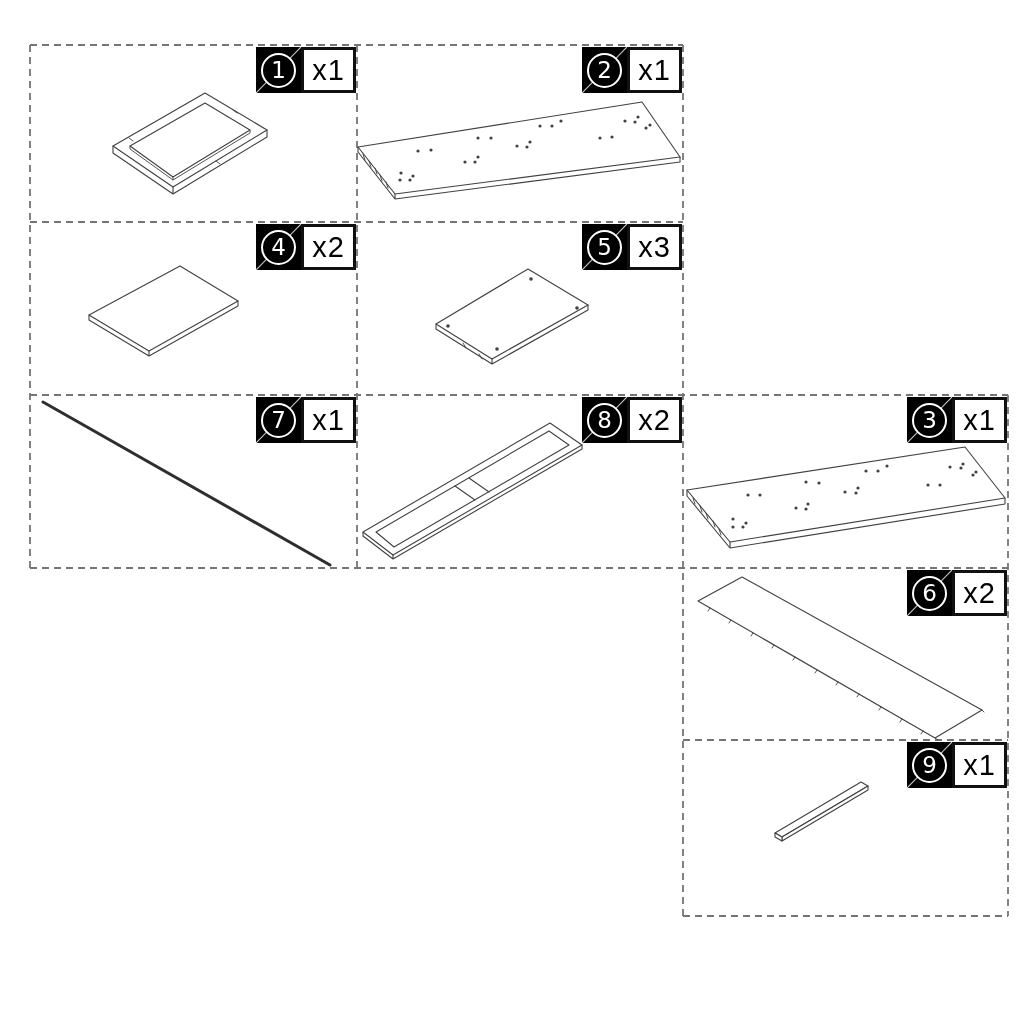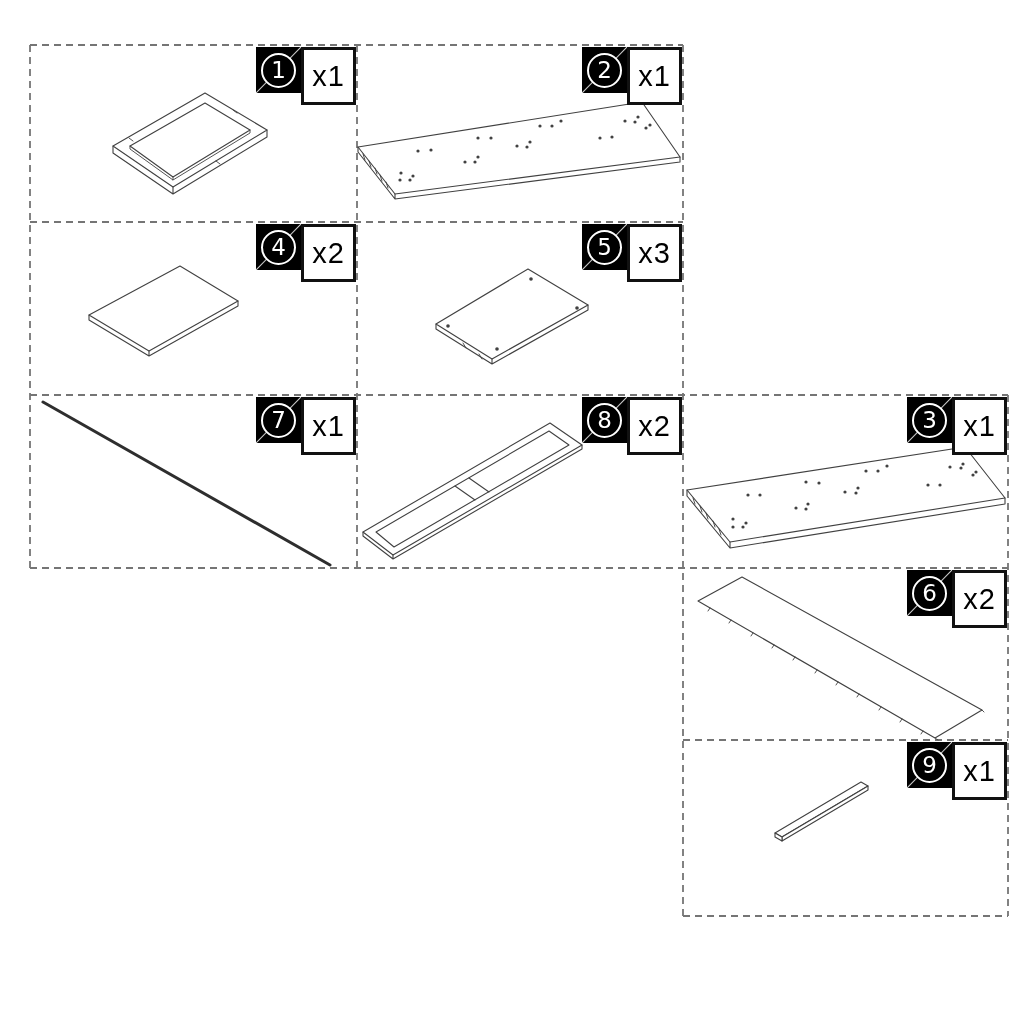--- a/index.html
+++ b/index.html
@@ -13,21 +13,21 @@
   .art path.thin{fill:none;stroke-width:0.9;}
   .art circle{fill:#414141;stroke:none;}
   .art path.rod{fill:none;stroke:#2e2e2e;stroke-width:3;stroke-linecap:round;}
   .badge{position:absolute;top:2px;right:1px;display:flex;height:46px;z-index:5;}
   .numbox{width:45px;height:46px;background:#000000;display:flex;align-items:center;justify-content:center;position:relative;}
   .numbox::before{content:"";position:absolute;inset:0;
     background:linear-gradient(to bottom right, transparent calc(50% - 1px), rgba(255,255,255,.8) 50%, transparent calc(50% + 1px));}
   .num{position:relative;z-index:1;width:31px;height:31px;border:2.5px solid #ffffff;border-radius:50%;
     background:#000000;color:#ffffff;display:flex;align-items:center;justify-content:center;
     font-size:23px;font-family:"DejaVu Sans", sans-serif;}
-  .qtybox{width:55px;height:58px;background:#ffffff;border:3px solid #111111;box-sizing:border-box;
+  .qtybox{width:55px;height:46px;background:#ffffff;border:3px solid #111111;box-sizing:border-box;
     display:flex;align-items:center;justify-content:center;text-align:right;}
   .qty{font-size:29px;color:#000000;letter-spacing:1px;}
   
   .c1{left:30px;top:45px;width:327px;height:177px;}
   .c2{left:357px;top:45px;width:326px;height:177px;}
   .c4{left:30px;top:222px;width:327px;height:173px;}
   .c5{left:357px;top:222px;width:326px;height:173px;}
   .c7{left:30px;top:395px;width:327px;height:173px;}
   .c8{left:357px;top:395px;width:326px;height:173px;}
   .c3{left:683px;top:395px;width:325px;height:173px;}

